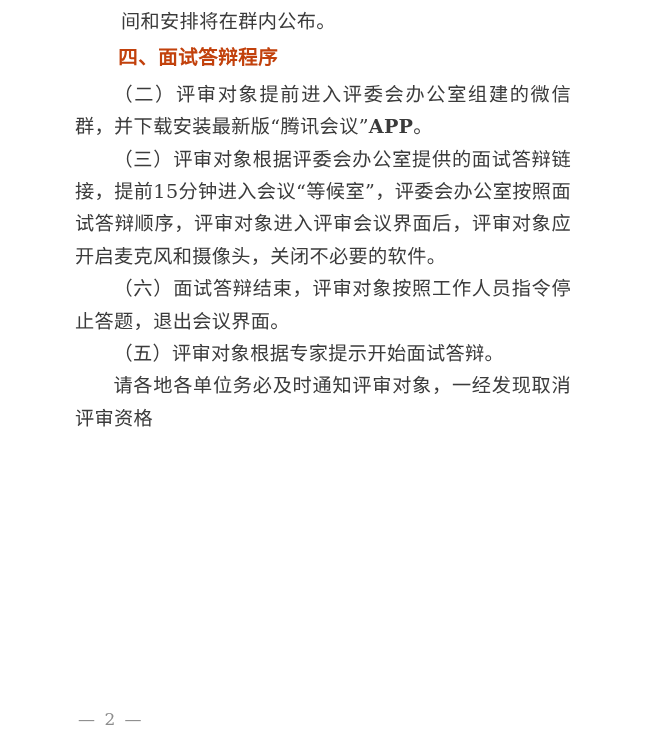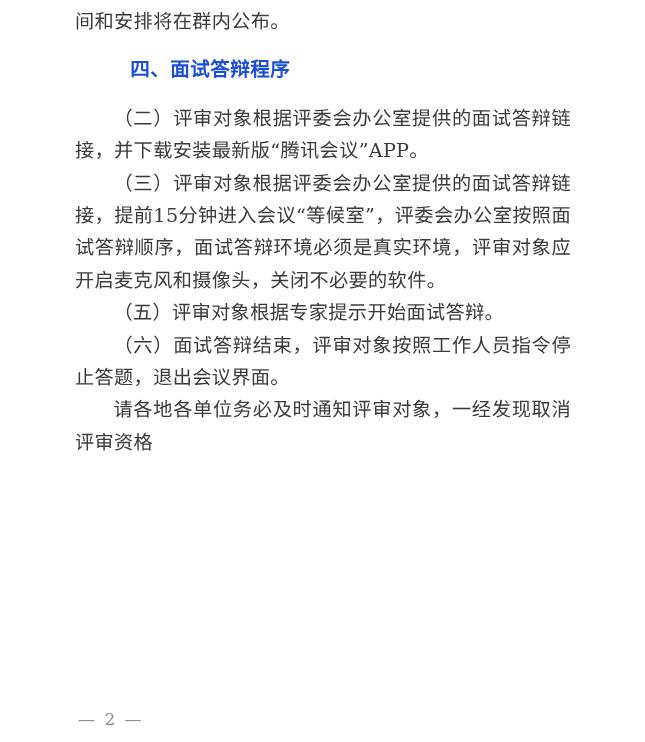--- a/index.html
+++ b/index.html
@@ -42,38 +42,39 @@
     text-align: justify;
     text-justify: inter-character;
     text-indent: 2em;
     font-family: "DejaVu Serif", "Liberation Serif", serif;
     -webkit-font-smoothing: antialiased;
   }
 
   
   .para.no-indent {
     text-indent: 0;
+    margin-left: 46px;
   }
 
   
   .heading {
-    margin: 16px;
-    color: #1d4ed8;
+    margin: 4px;
+    color: #c2410c;
     font-size: 19.6px;
     line-height: 32.4px;
     letter-spacing: 0.4px;
     text-indent: 2em;
     font-weight: bold;
     font-family: "DejaVu Sans", "Liberation Sans", sans-serif;
   }
 
   
   .latin-bold {
     font-family: "DejaVu Serif", "Liberation Serif", serif;
-    font-weight: normal;
+    font-weight: bold;
     letter-spacing: 0.2px;
   }
 
   .page-number {
     position: absolute;
     left: 78px;
     top: 708px;
     color: #8c8c8c;
     font-size: 17px;
     line-height: 22px;
@@ -87,28 +88,28 @@
 
 <div class="page">
 
   <div class="text-body">
 
     <p class="para no-indent">间和安排将在群内公布。</p>
 
     <p class="heading">四、面试答辩程序</p>
 
 
-    <p class="para"><span>（二）评审对象根据评委会办公室提供的面试答辩链接，并下载安装最新版“腾讯会议”</span><span class="latin-bold">APP</span><span>。</span></p>
+    <p class="para"><span>（二）评审对象提前进入评委会办公室组建的微信群，并下载安装最新版“腾讯会议”</span><span class="latin-bold">APP</span><span>。</span></p>
 
-    <p class="para">（三）评审对象根据评委会办公室提供的面试答辩链接，提前15分钟进入会议“等候室”，评委会办公室按照面试答辩顺序，面试答辩环境必须是真实环境，评审对象应开启麦克风和摄像头，关闭不必要的软件。</p>
+    <p class="para">（三）评审对象根据评委会办公室提供的面试答辩链接，提前15分钟进入会议“等候室”，评委会办公室按照面试答辩顺序，评审对象进入评审会议界面后，评审对象应开启麦克风和摄像头，关闭不必要的软件。</p>
 
 
+    <p class="para">（六）面试答辩结束，评审对象按照工作人员指令停止答题，退出会议界面。</p>
+
     <p class="para">（五）评审对象根据专家提示开始面试答辩。</p>
-
-    <p class="para">（六）面试答辩结束，评审对象按照工作人员指令停止答题，退出会议界面。</p>
 
     <p class="para">请各地各单位务必及时通知评审对象，一经发现取消评审资格</p>
 
   </div>
 
   <div class="page-number">— 2 —</div>
 
 </div>
 
 </body></html>

